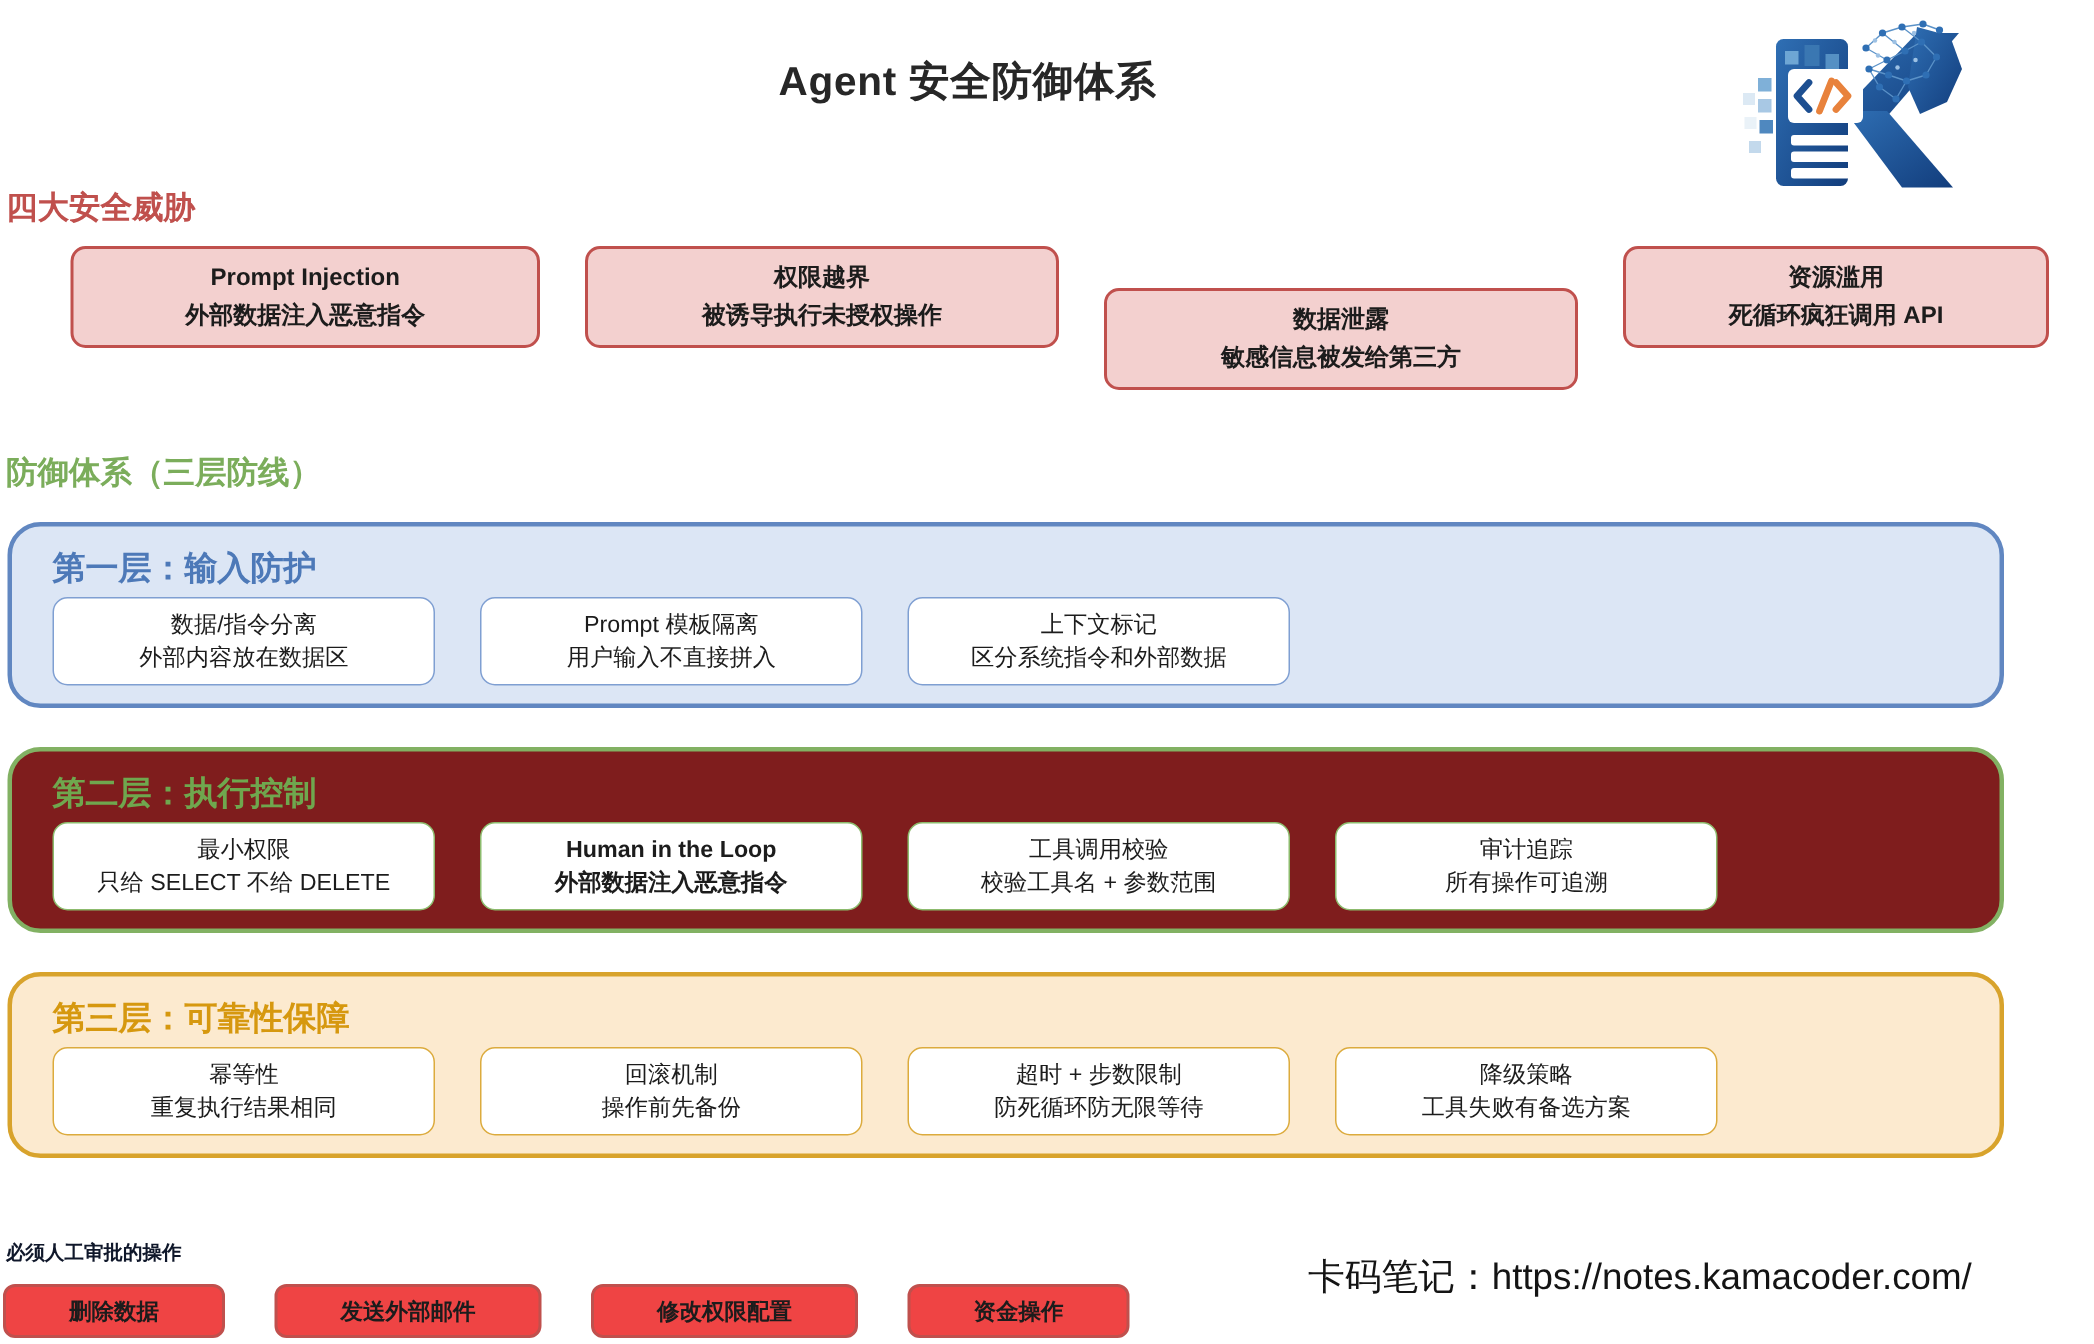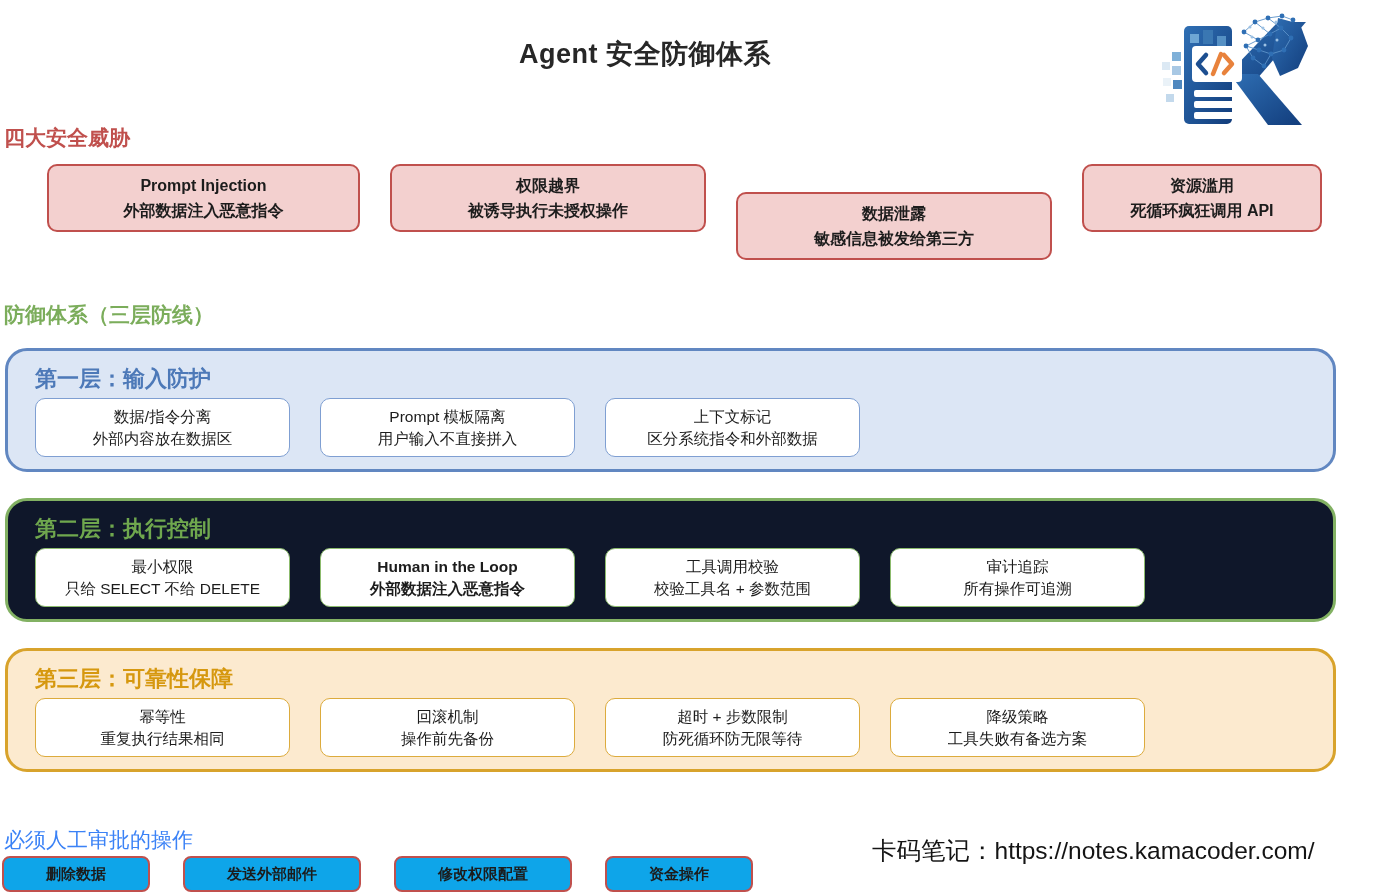--- a/index.html
+++ b/index.html
@@ -19,48 +19,48 @@
   .sec-heading.red   { top:124px; color:#c0504d; }
   .sec-heading.green { top:301px; color:#7bad5b; }
 
   .threat-row { position:absolute; left:2px; top:164px; display:flex; gap:30px;padding-left:45px; }
   .threat-box {
     height:68px; border:2.5px solid #c0504d; border-radius:10px; background:#f3d0cf;
     display:flex; flex-direction:column; align-items:center; justify-content:center;
     font-size:16px; font-weight:bold; color:#1c1c1c; line-height:25px; text-align:center;
   }
   .threat-box.w1 { width:313px; } .threat-box.w2 { width:316px; }
-  .threat-box.w3 { width:316px;margin-top:28px; } .threat-box.w4 { width:240px; }
+  .threat-box.w3 { width:316px;margin-top:28px; } .threat-box.w4 { width:284px; }
 
   .layer {
     position:absolute; left:5px; width:1331px; height:124px;
     border-radius:22px; border-style:solid; border-width:3px;
   }
   .layer-blue   { top:348px; background:#dce6f5; border-color:#6187c1; }
-  .layer-green  { top:498px; background:#0f172a; border-color:#82b163; }
+  .layer-green  { top:498px; background:#7f1d1d; border-color:#82b163; }
   .layer-orange { top:648px; background:#fceacf; border-color:#d8a32c; }
   .layer-title { position:absolute; left:27px; top:13px; font-size:22px; font-weight:bold; }
   .layer-blue   .layer-title { color:#4d79b8; }
   .layer-green  .layer-title { color:#6fa74e; }
   .layer-orange .layer-title { color:#d6980f; }
   .layer-row { position:absolute; left:27px; top:47px; display:flex; gap:30px; }
   .layer-box {
     width:255px; height:59px; background:#ffffff; border-radius:10px;
     border:1.5px solid; display:flex; flex-direction:column; align-items:center;
     justify-content:center; font-size:15.5px; color:#1c1c1c; line-height:22px; 
   }
   .layer-blue   .layer-box { border-color:#7f9fd2; }
   .layer-green  .layer-box { border-color:#8cbb6d; }
   .layer-orange .layer-box { border-color:#dcab3d; }
   .layer-box.bold-item { font-weight:bold; }
 
-  .approval-heading { position:absolute; left:4px; top:826px; font-size:21px; font-weight:normal; color:#3b82f6; }
+  .approval-heading { position:absolute; left:4px; top:826px; font-size:13px; font-weight:bold; color:#0f172a; }
   .approval-row { position:absolute; left:2px; top:856px; display:flex; gap:33px; }
   .approval-box {
-    height:36px; border:2px solid #c0504d; border-radius:8px; background:#0ea5e9;
+    height:36px; border:2px solid #c0504d; border-radius:8px; background:#ef4444;
     display:flex; align-items:center; justify-content:center;
     font-size:15px; font-weight:bold; color:#1c1c1c;
   }
   .approval-box.a1 { width:148px; } .approval-box.a2 { width:178px; }
   .approval-box.a3 { width:178px; } .approval-box.a4 { width:148px; }
 
   .footer-note { position:absolute; left:872px; top:834px; font-size:24.5px; color:#141414; }
 </style>
 </head>
 <body>

